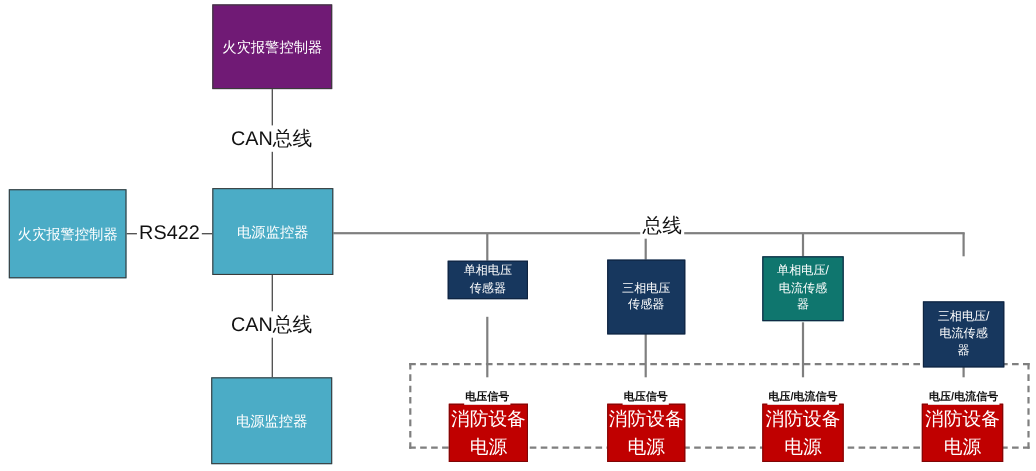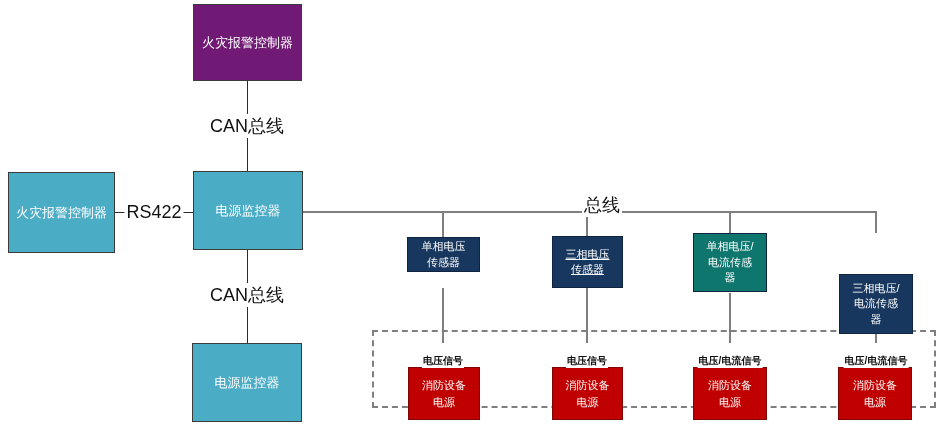--- a/index.html
+++ b/index.html
@@ -8,21 +8,21 @@
     font-family:"Liberation Sans","DejaVu Sans",sans-serif;
     overflow:hidden;
   }
   .node{
     position:absolute;display:flex;align-items:center;justify-content:center;
     text-align:center;color:#ffffff;white-space:pre-line;line-height:1.35;
     box-sizing:border-box;
   }
   .teal{background:#4BACC6;border:1px solid #3b3b3b;font-size:13px;}
   .navy{background:#17375E;border:1px solid #0f2440;font-size:11px;line-height:1.4;}
-  .red{background:#C00000;border:1px solid #7f0606;font-size:11px;line-height:1.5;margin-top:24px;}
+  .red{background:#C00000;border:1px solid #7f0606;font-size:17px;line-height:1.5;margin-top:24px;}
   .hline,.vline{position:absolute;background:#7f7f7f;}
   .dark{background:#2b2b2b;}
   .edge-label{
     position:absolute;transform:translate(-50%,-50%);
     background:#ffffff;padding:0 2px;color:#111111;font-size:18px;white-space:nowrap;
   }
   .signal-label{font-size:10px;font-weight:bold;padding:0 1px;margin-top:46px;}
   .dashed-zone{
     position:absolute;left:372px;top:330px;width:564px;height:78px;
     border:2px dashed #7f7f7f;box-sizing:border-box;background:transparent;
@@ -63,21 +63,21 @@
 
   <div class="dashed-zone"></div>
 
   <div class="node teal" style="left: 193px; top: 4px; width: 109px; height: 77px; background-color: #701a75;">火灾报警控制器</div>
   <div class="node teal" style="left: 8px; top: 172px; width: 107px; height: 81px; background-color: rgb(75, 172, 198);">火灾报警控制器</div>
   <div class="node teal" style="left: 193px; top: 171px; width: 110px; height: 79px; background-color: rgb(75, 172, 198);">电源监控器</div>
   <div class="node teal" style="left: 192px; top: 343px; width: 110px; height: 79px; background-color: rgb(75, 172, 198);">电源监控器</div>
 
   <div class="node navy" style="left: 407px; top: 237px; width: 73px; height: 35px; background-color: rgb(23, 55, 94);">单相电压
 传感器</div>
-  <div class="node navy" style="left: 552px; top: 236px; width: 71px; height: 52px; background-color: rgb(23, 55, 94); text-decoration: underline;">三相电压
+  <div class="node navy" style="left: 552px; top: 236px; width: 71px; height: 68px; background-color: rgb(23, 55, 94);">三相电压
 传感器</div>
   <div class="node navy" style="left: 693px; top: 233px; width: 74px; height: 59px; background-color: #0f766e;">单相电压/
 电流传感
 器</div>
   <div class="node navy" style="left: 839px; top: 233px; width: 74px; height: 60px; background-color: rgb(23, 55, 94); margin-top: 41px;">三相电压/
 电流传感
 器</div>
 
   <div class="node red" style="left: 408px; top: 343px; width: 72px; height: 53px; background-color: rgb(192, 0, 0);">消防设备
 电源</div>

